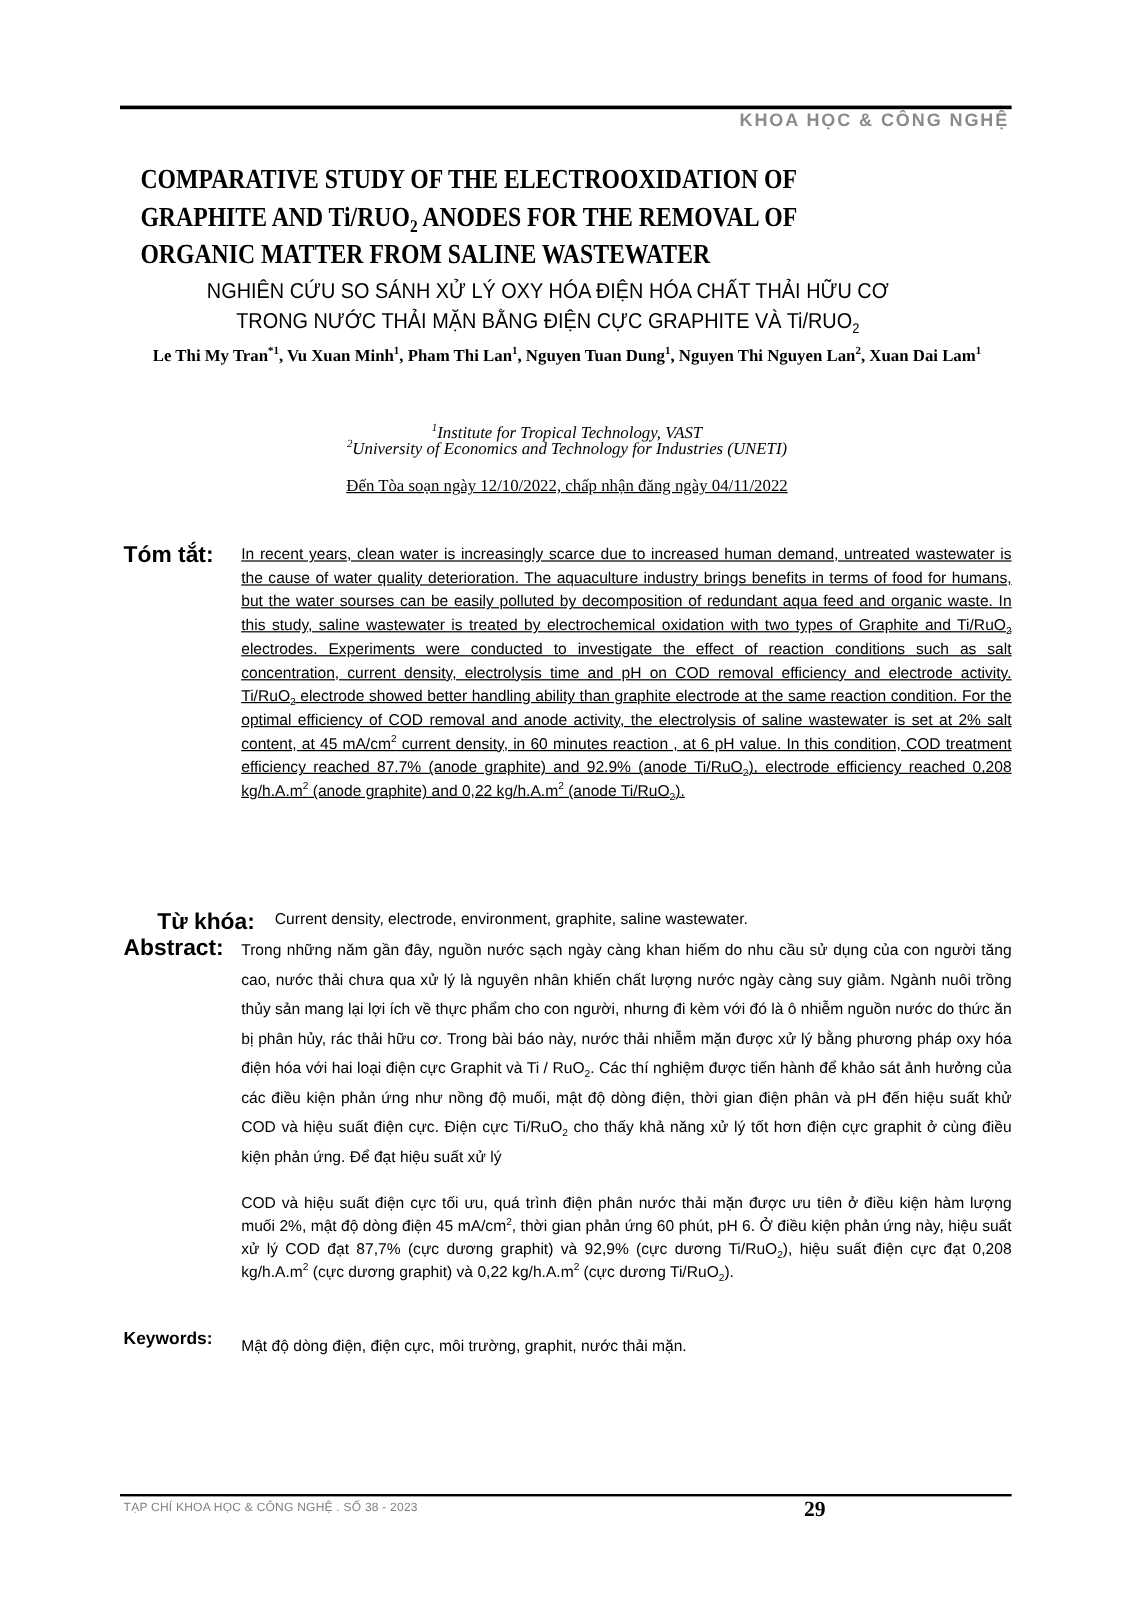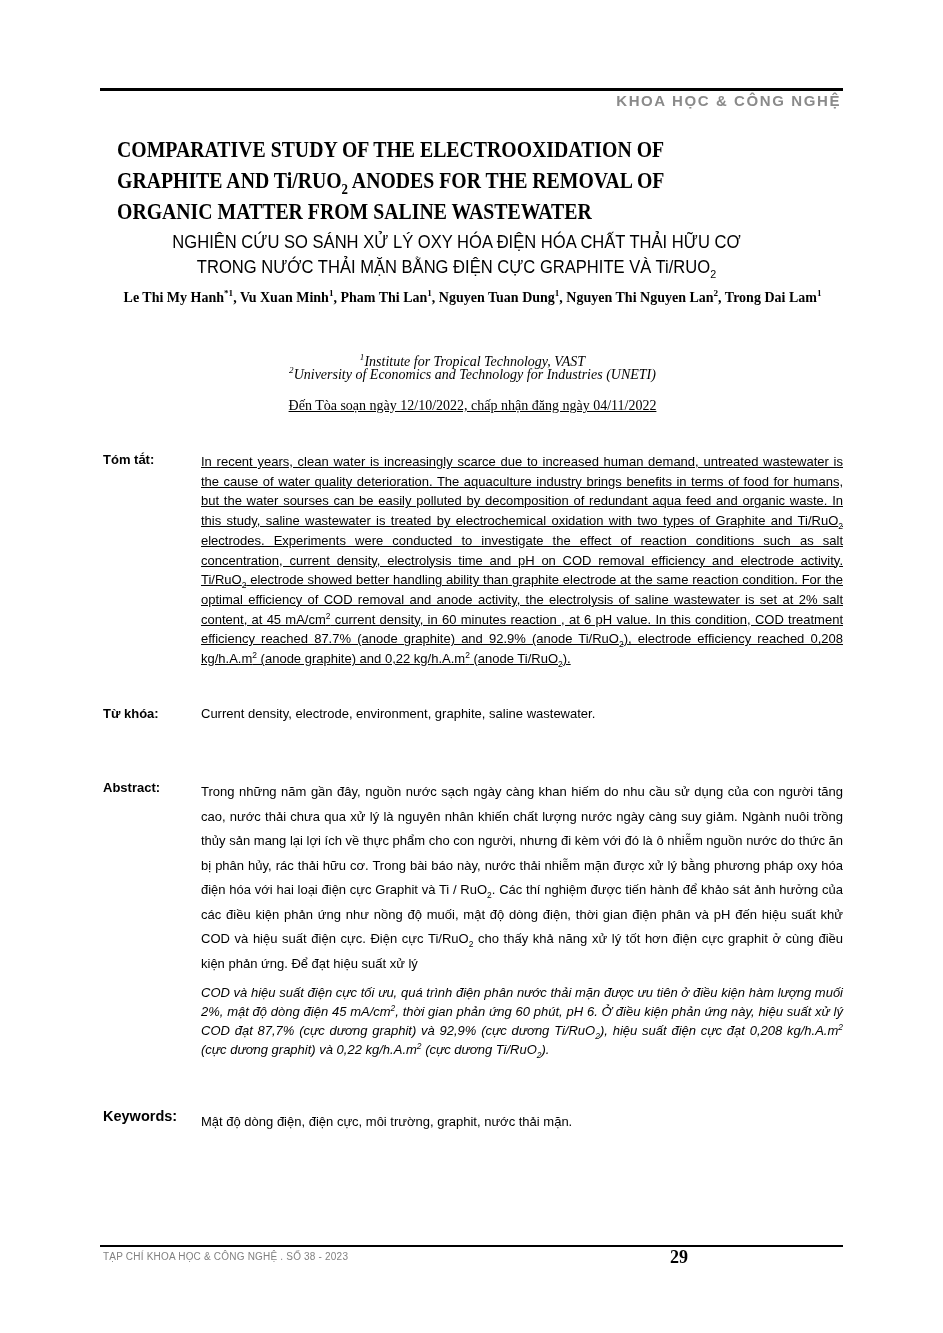--- a/index.html
+++ b/index.html
@@ -11,28 +11,28 @@
   .subtitle { position: absolute; left: 84px; top: 230px; width: 745px; text-align: center; font-family: Liberation Sans, sans-serif; font-size: 18px; line-height: 25px; }
   .subtitle .line { display: block; transform: scaleX(0.92); }
   .authors { position: absolute; left: 110px; top: 287px; width: 725px; text-align: center; font-family: "Liberation Serif", serif; font-weight: bold; font-size: 14px; line-height: 22px; }
   sup { font-size: 0.65em; line-height: 0; }
   sub { font-size: 0.65em; line-height: 0; }
   .affil { position: absolute; left: 100px; width: 745px; text-align: center; font-family: "Liberation Serif", serif; font-style: italic; font-size: 14px; }
   .affil1 { top: 354px; }
   .affil2 { top: 367px; }
   .received { position: absolute; left: 100px; top: 398px; width: 745px; text-align: center; font-family: "Liberation Serif", serif; font-size: 14px; text-decoration: underline; }
   .block { position: absolute; left: 103px; width: 740px; font-family: "Liberation Sans", sans-serif; font-size: 13px; }
-  .block .label { position: absolute; left: 0; top: 0; font-weight: bold; font-size: 13px; }
+  .block .label { position: absolute; left: 0; top: 0; font-weight: bold; font-size: 19px; }
   .block .content { margin-left: 98px; text-align: justify; }
   .summary { top: 452px; }
   .summary .content { line-height: 19.7px; text-decoration: underline; }
-  .kw-vi { top: 706px; }
+  .kw-vi { top: 758px; margin-left: 28px; }
   .abstract { top: 780px; }
   .abstract .content.loose { line-height: 24.5px; }
-  .abstract .content.tight { line-height: 19px; margin-top: 7px; font-style: italic; }
+  .abstract .content.tight { line-height: 19px; margin-top: 17px; }
   .kw-en { top: 1108px; }
   .kw-en .label { font-size: 14.5px; }
   .kw-en .content { padding-top: 6px; }
   .bottom-rule { position: absolute; left: 100px; top: 1245px; width: 743px; height: 2px; background: #000; }
   .footer-journal { position: absolute; left: 103px; top: 1251px; font-family: "Liberation Sans", sans-serif; font-size: 10px; color: #808080; letter-spacing: 0.2px; }
   .page-number { position: absolute; left: 670px; top: 1247px; font-family: "Liberation Serif", serif; font-weight: bold; font-size: 18px; }
 </style>
 </head>
 <body>
 
@@ -44,26 +44,26 @@
   <span class="line"><span>GRAPHITE AND Ti/RUO</span><sub>2</sub><span> ANODES FOR THE REMOVAL OF</span></span>
   <span class="line">ORGANIC MATTER FROM SALINE WASTEWATER</span>
 </div>
 
 <div class="subtitle">
   <span class="line">NGHIÊN CỨU SO SÁNH XỬ LÝ OXY HÓA ĐIỆN HÓA CHẤT THẢI HỮU CƠ</span>
   <span class="line"><span>TRONG NƯỚC THẢI MẶN BẰNG ĐIỆN CỰC GRAPHITE VÀ Ti/RUO</span><sub>2</sub></span>
 </div>
 
 <div class="authors">
-  <span>Le Thi My Hanh</span><sup>*1</sup>,
+  <span>Le Thi My Tran</span><sup>*1</sup>,
   <span>Vu Xuan Minh</span><sup>1</sup>,
   <span>Pham Thi Lan</span><sup>1</sup>,
   <span>Nguyen Tuan Dung</span><sup>1</sup>,
   <span>Nguyen Thi Nguyen Lan</span><sup>2</sup>,
-  <span>Trong Dai Lam</span><sup>1</sup>
+  <span>Xuan Dai Lam</span><sup>1</sup>
 </div>
 
 <div class="affil affil1"><sup>1</sup><span>Institute for Tropical Technology, VAST</span></div>
 <div class="affil affil2"><sup>2</sup><span>University of Economics and Technology for Industries (UNETI)</span></div>
 
 <div class="received">Đến Tòa soạn ngày 12/10/2022, chấp nhận đăng ngày 04/11/2022</div>
 
 <div class="block summary">
   <div class="label">Tóm tắt:</div>
   <div class="content"><span>In recent years, clean water is increasingly scarce due to increased human demand, untreated wastewater is the cause of water quality deterioration. The aquaculture industry brings benefits in terms of food for humans, but the water sourses can be easily polluted by decomposition of redundant aqua feed and organic waste. In this study, saline wastewater is treated by electrochemical oxidation with two types of Graphite and Ti/RuO</span><sub>2</sub><span> electrodes. Experiments were conducted to investigate the effect of reaction conditions such as salt concentration, current density, electrolysis time and pH on COD removal efficiency and electrode activity. Ti/RuO</span><sub>2</sub><span> electrode showed better handling ability than graphite electrode at the same reaction condition. For the optimal efficiency of COD removal and anode activity, the electrolysis of saline wastewater is set at 2% salt content, at 45 mA/cm</span><sup>2</sup><span> current density, in 60 minutes reaction , at 6 pH value.  In this condition, COD treatment efficiency reached 87.7% (anode graphite) and 92.9% (anode Ti/RuO</span><sub>2</sub><span>), electrode efficiency reached 0,208 kg/h.A.m</span><sup>2</sup><span> (anode graphite) and 0,22 kg/h.A.m</span><sup>2</sup><span> (anode Ti/RuO</span><sub>2</sub><span>).</span></div>

